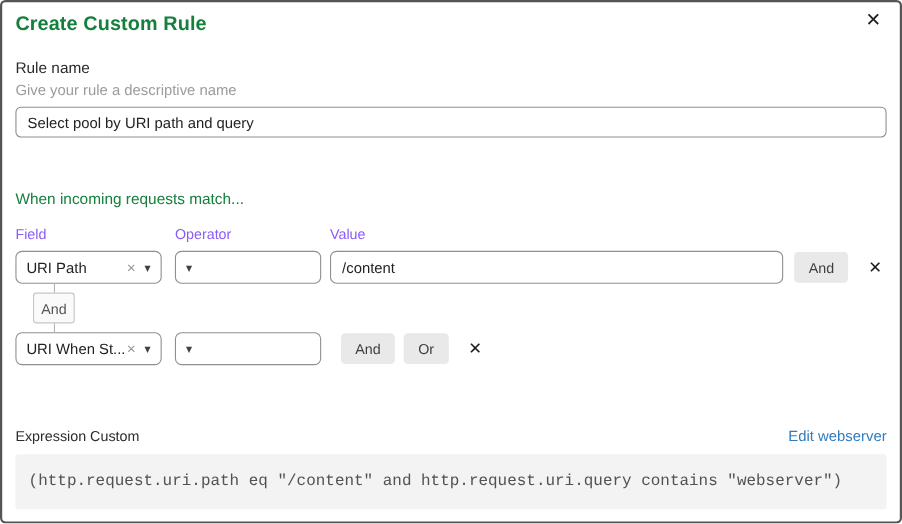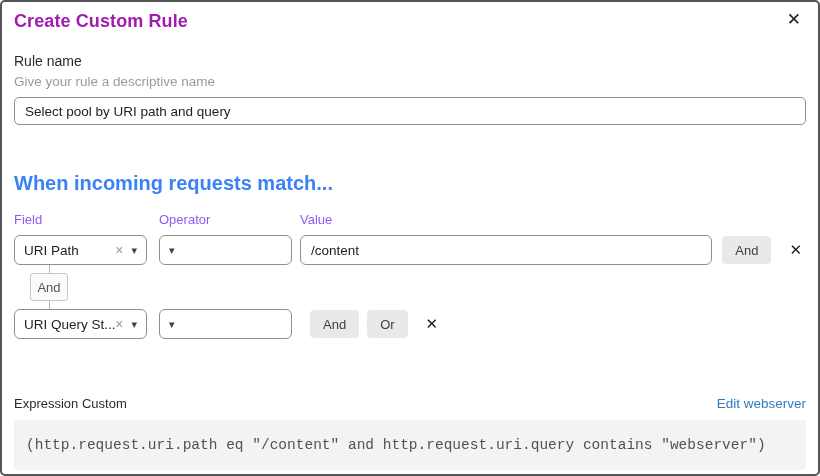--- a/index.html
+++ b/index.html
@@ -16,21 +16,21 @@
     background: #fff;
     border: 2px solid #555;
     border-radius: 5px;
     padding: 0 12px;
     overflow: hidden;
   }
   .dialog-title {
     margin-top: 9px;
     font-size: 18px;
     font-weight: 700;
-    color: #a21caf;
+    color: #15803d;
     letter-spacing: 0.1px;
   }
   .close-btn {
     position: absolute;
     top: 5px;
     right: 13px;
     background: none;
     border: none;
     font-size: 17px;
     font-weight: 700;
@@ -57,23 +57,23 @@
     border: 1px solid #8f8f8f;
     border-radius: 5px;
     padding: 0 10px;
     font-size: 13.5px;
     font-family: "Liberation Sans", sans-serif;
     color: #222;
     outline: none;
   }
   .section-heading {
     margin-top: 47px;
-    font-size: 20px;
-    font-weight: 700;
-    color: #3b82f6;
+    font-size: 14px;
+    font-weight: 400;
+    color: #15803d;
   }
   .col-labels {
     display: flex;
     margin-top: 17px;
     font-size: 13px;
     color: #8b5cf6;
   }
   .col-label-field { width: 133px; margin-right: 12px; }
   .col-label-operator { width: 133px; margin-right: 8px; }
   .col-label-value { flex: 1; }
@@ -251,21 +251,21 @@
   
   <div class="connector">
     <div class="connector-line"></div>
     <div class="connector-badge">And</div>
     <div class="connector-line"></div>
   </div>
 
   
   <div class="cond-row" style="margin-top:0;">
     <div class="select-box cond-field">
-      <span class="select-text">URI Query St...</span>
+      <span class="select-text">URI When St...</span>
       <span class="clear-x">×</span>
       <span class="caret">▾</span>
     </div>
     <div class="select-box cond-operator">
       <span class="caret">▾</span>
     </div>
     <button class="logic-btn">And</button>
     <button class="logic-btn" style="margin-left:8px;">Or</button>
     <button class="remove-btn">✕</button>
   </div>

